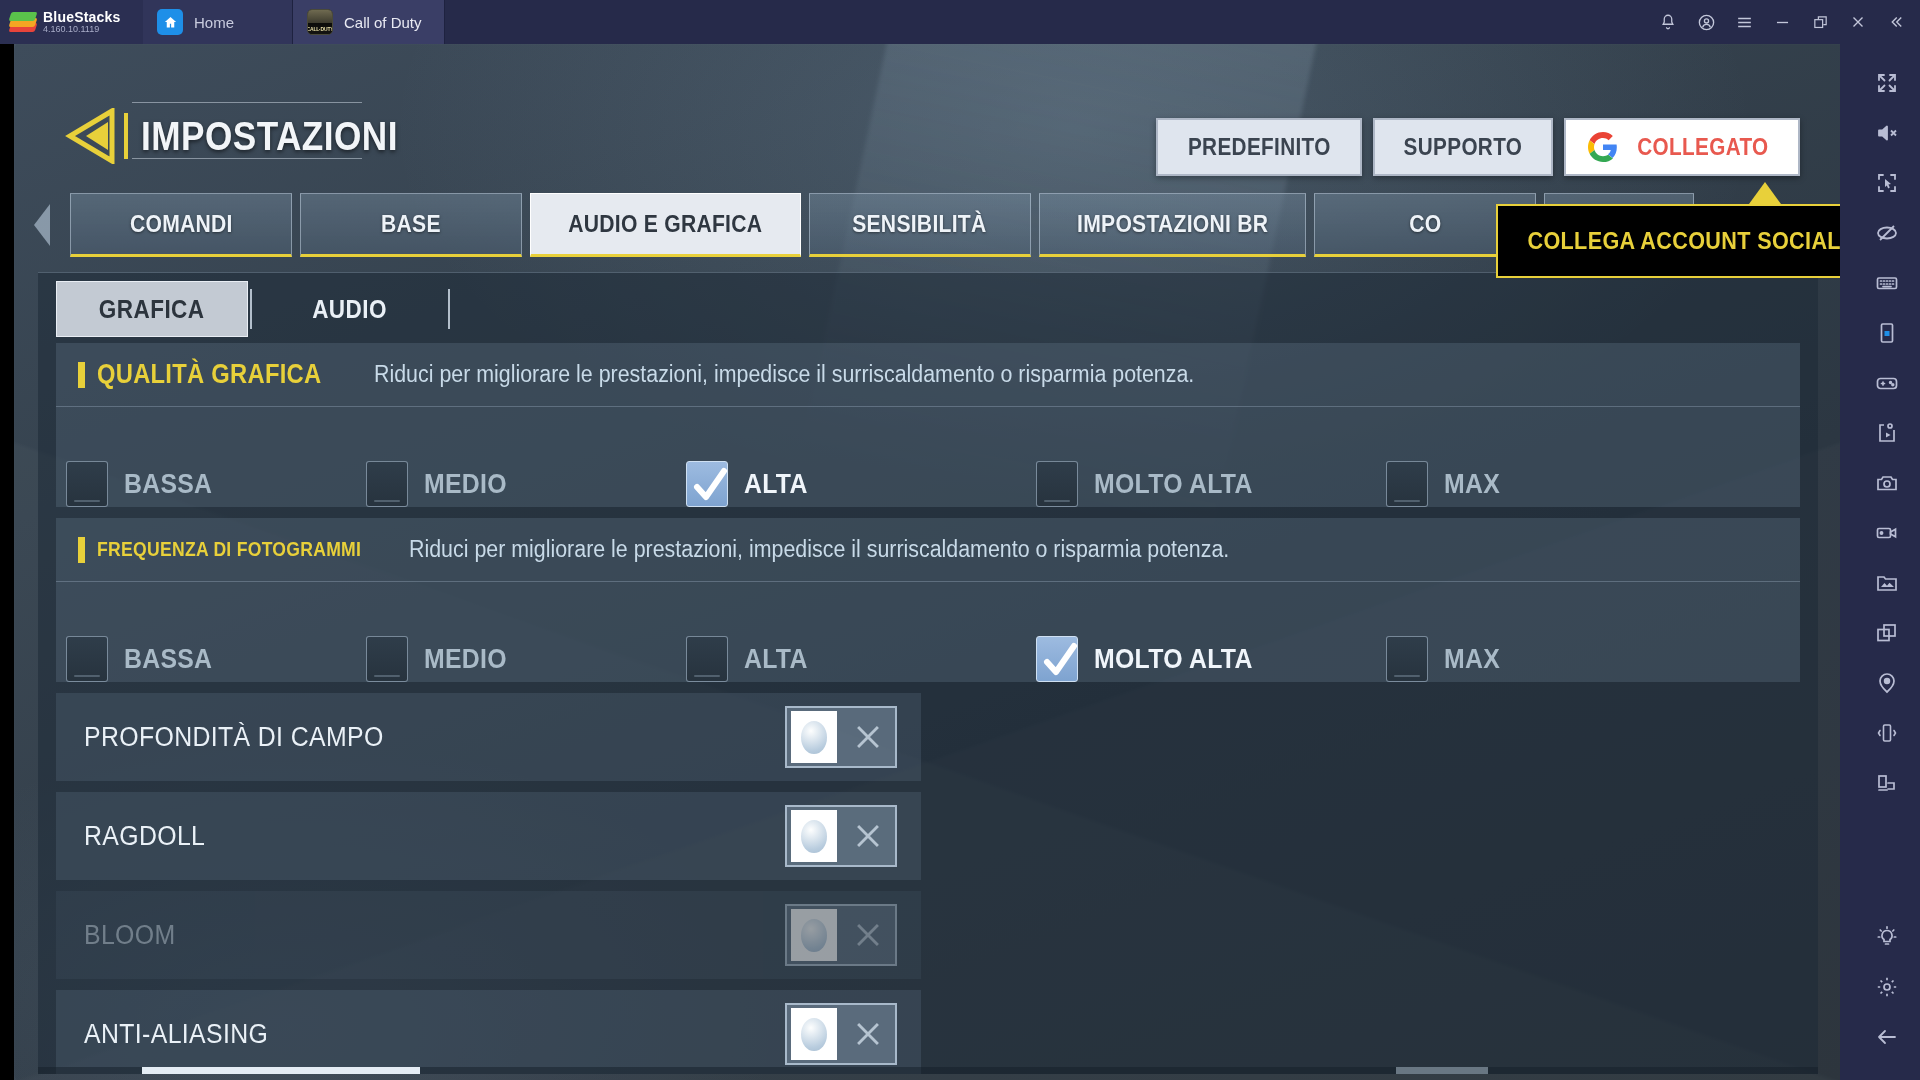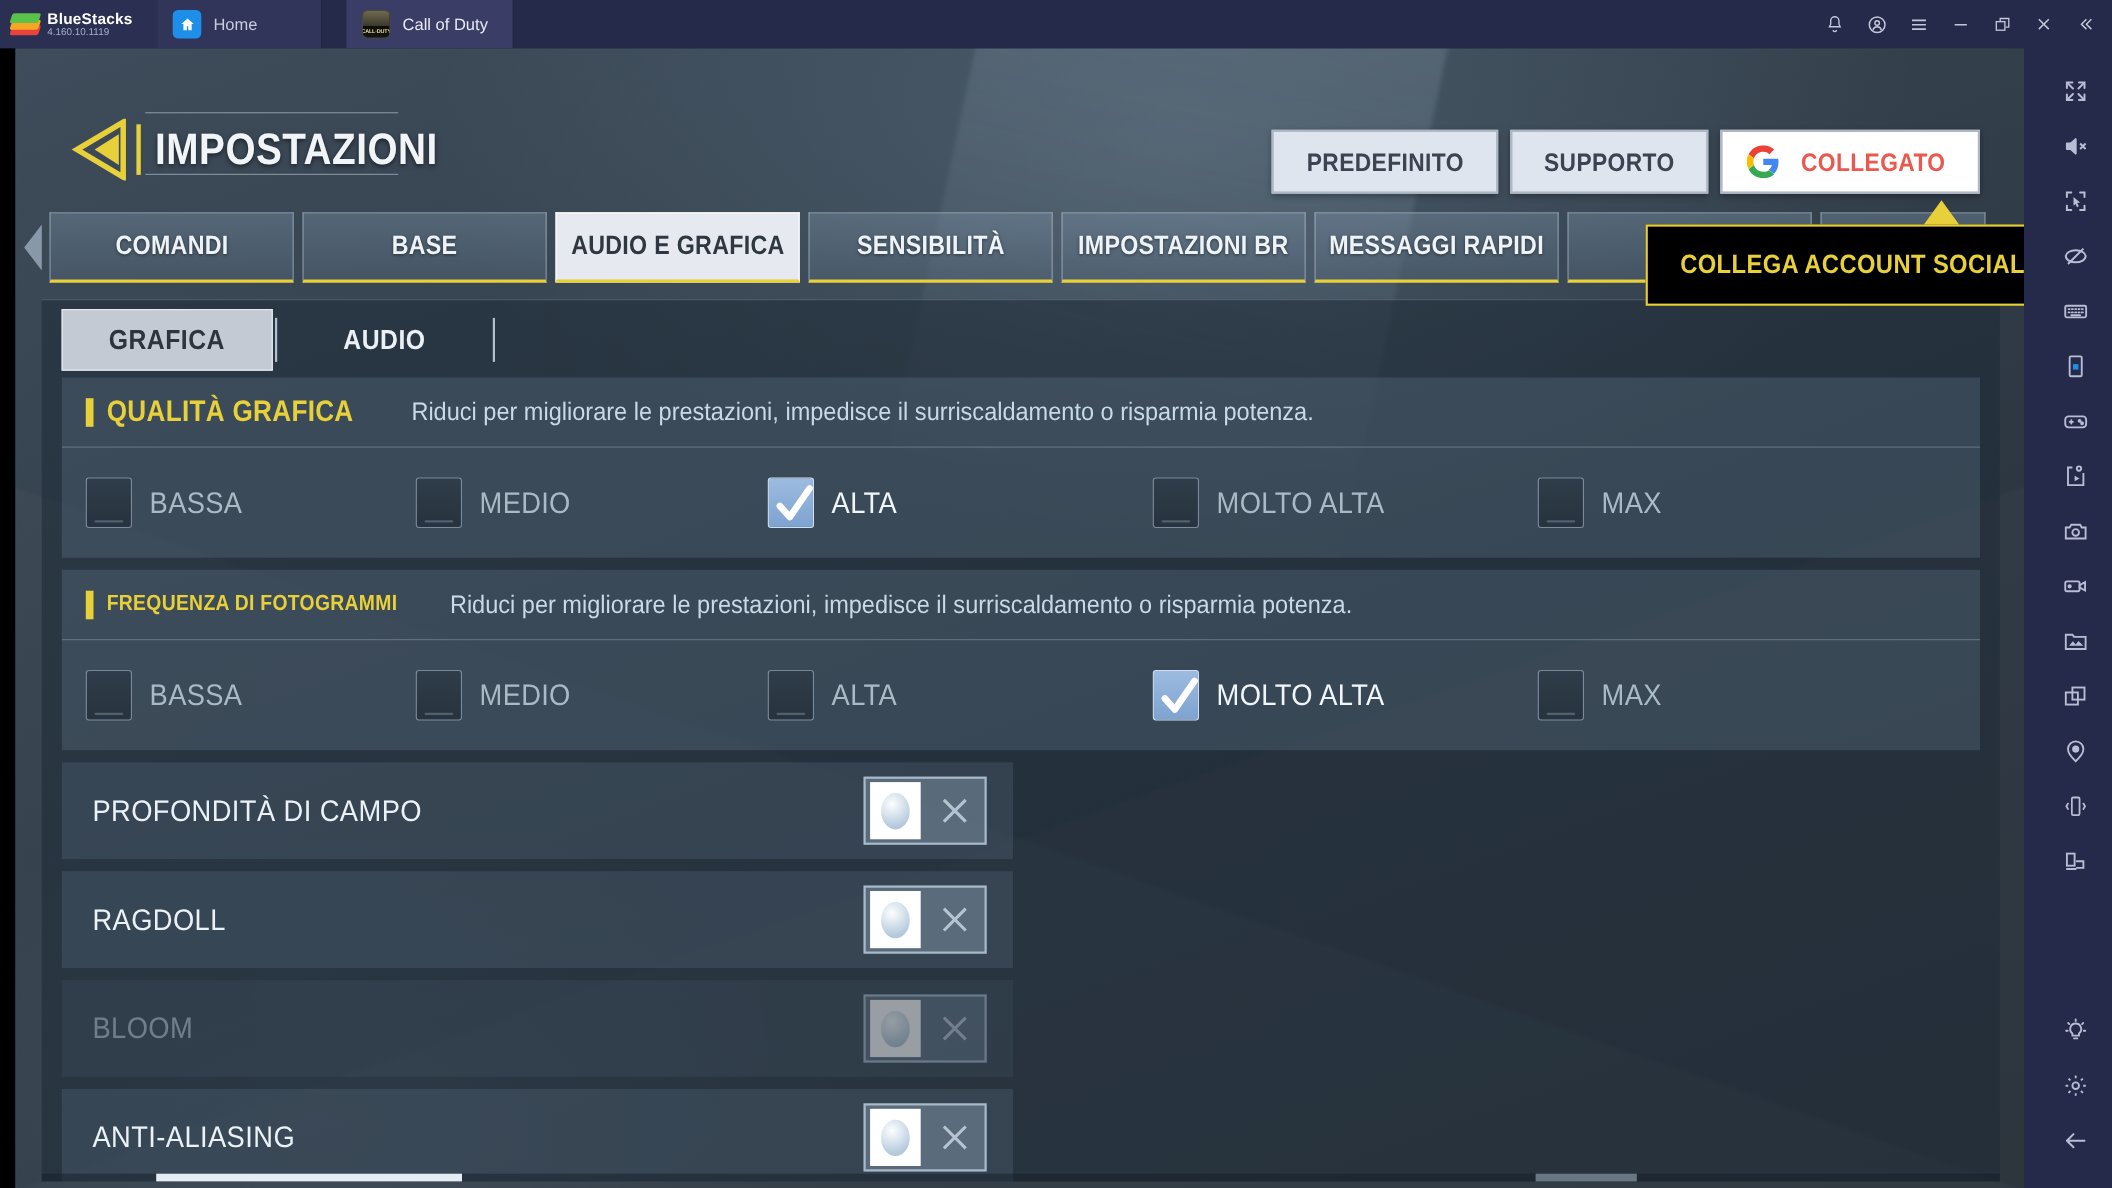--- a/index.html
+++ b/index.html
@@ -19,21 +19,21 @@
   }
   .bs-logo{ width:26px; height:26px; position:relative; flex:none; }
   .bs-logo i{ position:absolute; left:0; width:26px; height:9px; border-radius:2px; transform:skewX(-18deg); }
   .bs-logo i:nth-child(1){ top:14px; background:#e8443b; }
   .bs-logo i:nth-child(2){ top:9px;  background:#f5a623; }
   .bs-logo i:nth-child(3){ top:3px;  background:#5ac24b; }
   .bs-name{ line-height:1.02; }
   .bs-name .n1{ font-size:14px; font-weight:bold; color:#fff; letter-spacing:.2px; }
   .bs-name .n2{ font-size:9px; color:#a9adc8; }
 
-  .tabstrip{ display:flex; align-items:stretch;gap:22px; }
+  .tabstrip{ display:flex; align-items:stretch; }
   .btab{
     display:flex; align-items:center; gap:11px; padding:0 22px 0 14px;
     min-width:150px; border-right:1px solid #1e2240; cursor:default;
   }
   .btab.home{ background:#31355a; }
   .btab.game{ background:#3a3e66; }
   .btab .ticon{ width:26px; height:26px; border-radius:5px; flex:none;
     display:flex; align-items:center; justify-content:center; }
   .btab.home .ticon{ background:#1e8fe8; }
   .btab.game .ticon{ background:#1b1b1b; border:1px solid #4a4a3a; position:relative; overflow:hidden; }
@@ -175,21 +175,21 @@
   .sect-title.big{ font-size:27px; }
   .sect-title.small{ font-size:20px; }
   .sect-desc{
     font-family:"Liberation Sans Narrow","Liberation Sans",sans-serif;
     font-size:23px; color:#c8dae8; transform:scaleX(.93); transform-origin:left center;
     white-space:nowrap;
   }
   .sect-title.big + .sect-desc{ margin-left:22px; }
   .sect-title.small + .sect-desc{ margin-left:12px; }
 
-  .opts{ display:flex; align-items:center; height:100px; padding:0 22px; }
+  .opts{ display:flex; align-items:flex-end; height:100px; padding:0 10px;font-weight:bold; }
   .opt{ display:flex; align-items:center; gap:16px; cursor:default; }
   .cbox{ width:42px; height:46px; flex:none; border-radius:3px;
     background:linear-gradient(180deg,#2f3d4a,#27333e); border:1px solid rgba(185,205,225,.55);
     position:relative; }
   .cbox::after{ content:""; position:absolute; left:7px; right:7px; bottom:4px; height:2px;
     background:rgba(180,200,220,.30); border-radius:1px; }
   .opt.on .cbox{ background:linear-gradient(180deg,#9dbbe0,#7ea3d0); border-color:#cfe0f2; }
   .opt.on .cbox::after{ display:none; }
   .cbox svg{ position:absolute; left:3px; top:2px; }
   .opt-label{
@@ -375,23 +375,20 @@
       <div class="mtab active" style="min-width:222px;">
         <span>AUDIO E GRAFICA</span>
         </div>
       <div class="mtab" style="min-width:222px;">
         <span>SENSIBILITÀ</span>
         </div>
       <div class="mtab" style="min-width:222px;">
         <span>IMPOSTAZIONI BR</span>
         </div>
       <div class="mtab" style="min-width:222px;">
-        <span>MESSAGGI RAPIDI</span>
-        </div>
-      <div class="mtab" style="min-width:222px;">
         <span>CO</span>
         </div>
       <div class="mtab" style="min-width:150px;">
         <span></span>
         </div>
       <div class="tabarrow right">
         <svg width="24" height="46" viewBox="0 0 24 46">
             <path d="M4 2 L20 23 L4 44 Z" fill="rgba(200,218,236,.55)"></path>
           </svg>
       </div>

